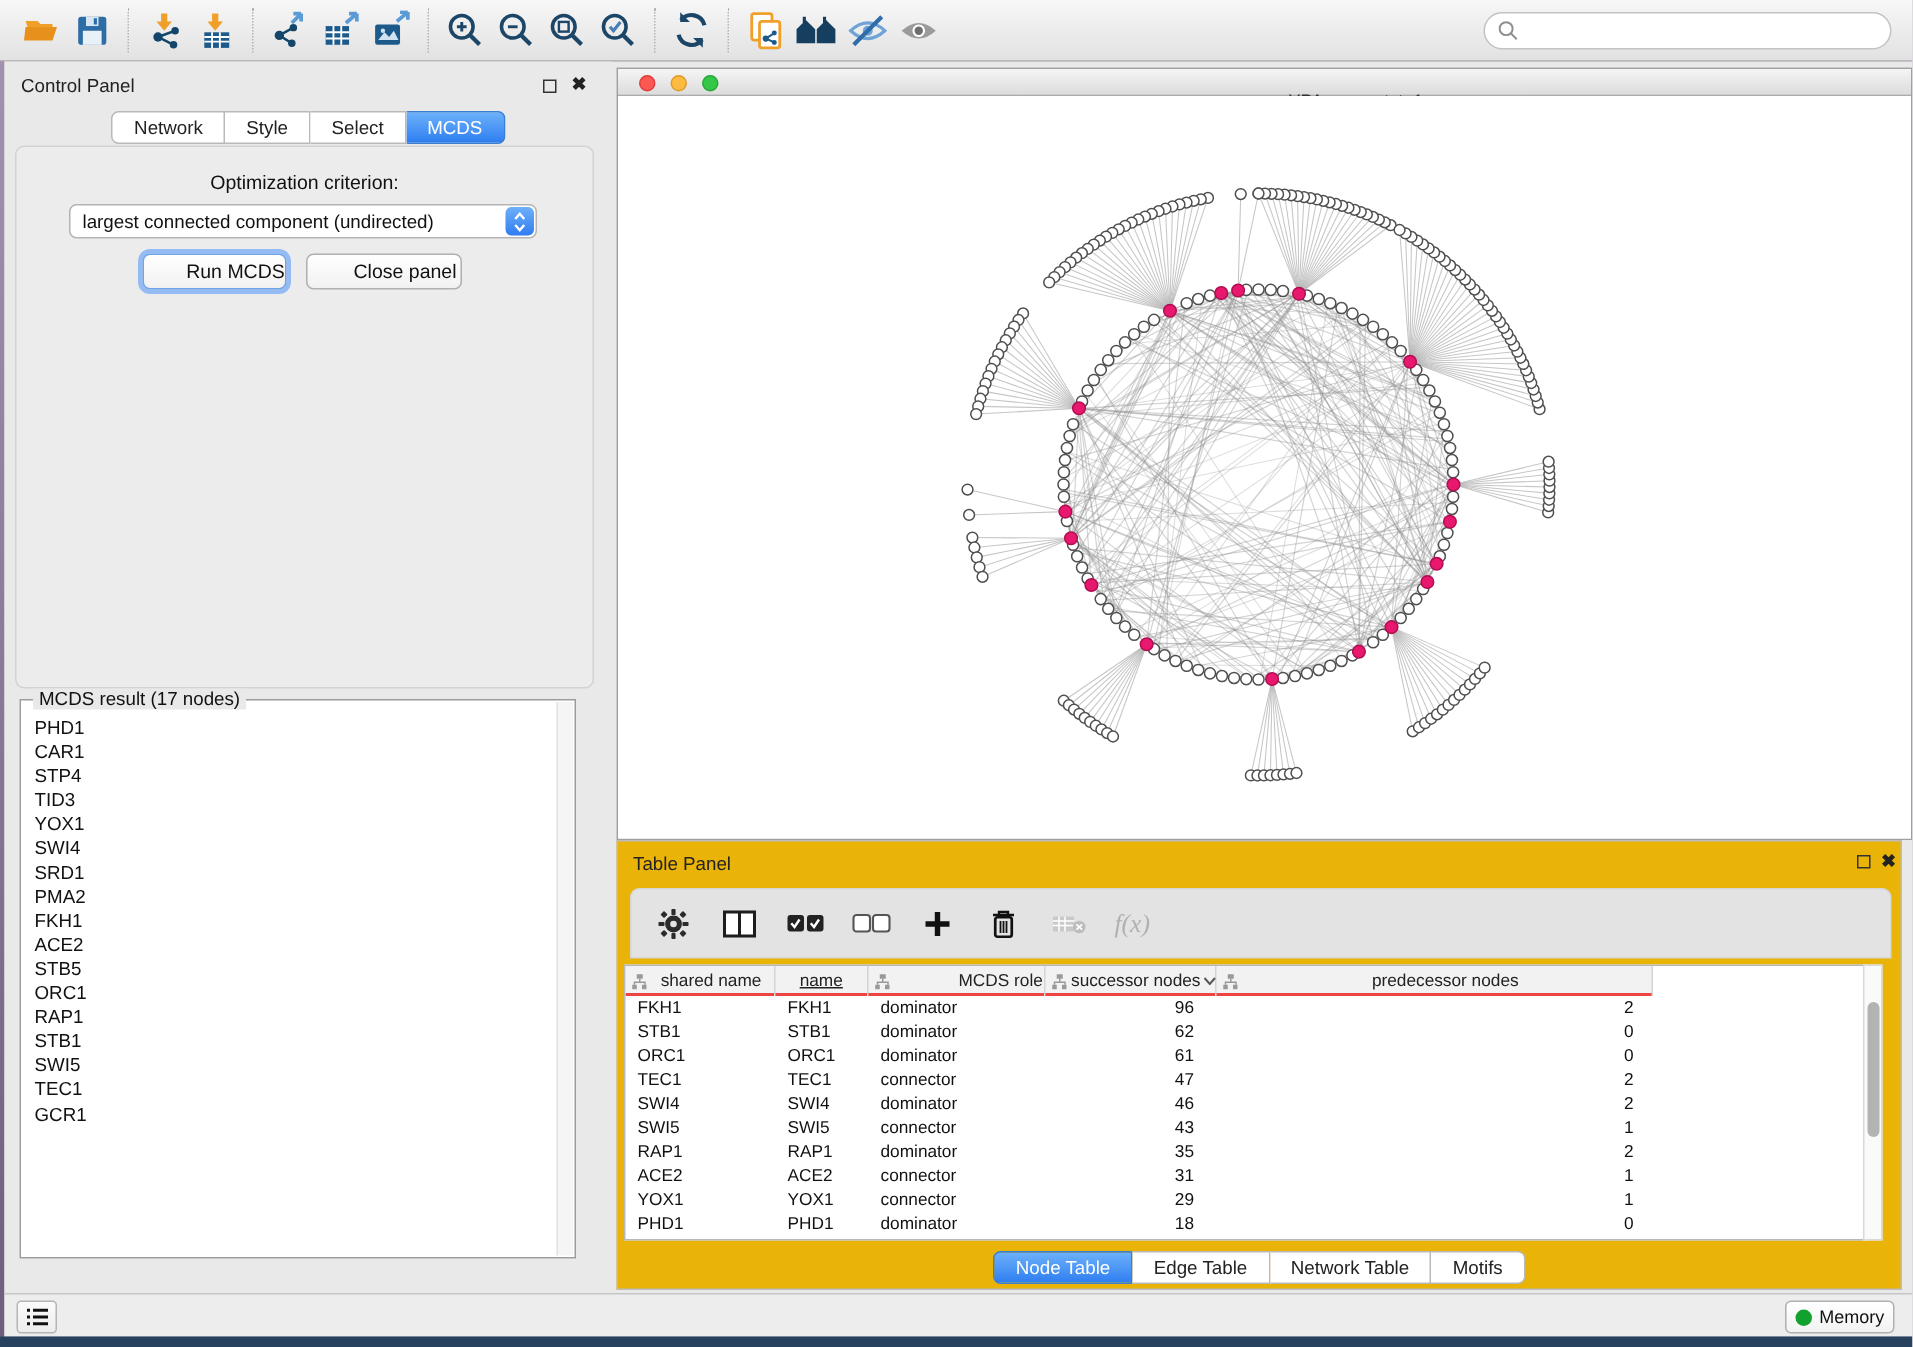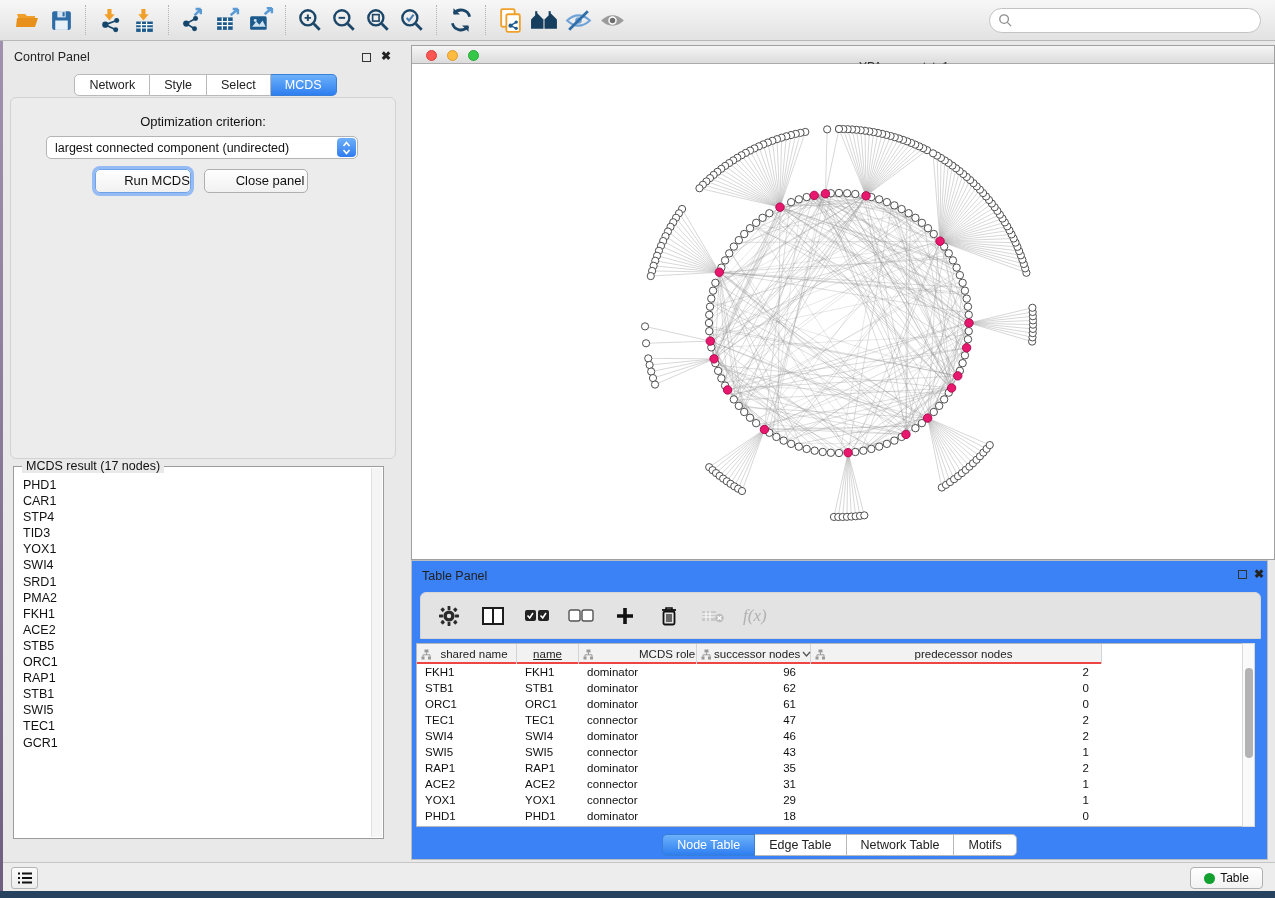--- a/index.html
+++ b/index.html
@@ -64,21 +64,21 @@
 
   
   .net-window { position:absolute; left:411px; top:45px; width:864px; height:515px; border:1px solid #a0a0a0; background:#fff; }
   .net-titlebar { position:absolute; left:0; top:0; width:100%; height:18px;
     background:linear-gradient(#f5f5f5,#dcdcdc); border-bottom:1px solid #ababab; }
   .light { position:absolute; top:4px; width:11px; height:11px; border-radius:50%; }
   .net-title { position:absolute; left:447px; top:14px; font-size:12px; color:#333;text-align:center; }
   .net-canvas { position:absolute; left:0; top:18px; width:862px; height:495px; background:#fff; overflow:hidden; }
 
   
-  .table-window { position:absolute; left:411px; top:560px; width:857px; height:300px; background:#3b82f6; border:1px solid #bdbdbd; }
+  .table-window { position:absolute; left:411px; top:560px; width:857px; height:300px; background:#eab308; border:1px solid #bdbdbd; }
   .tp-title { position:absolute; left:10px; top:8px; font-size:12.5px; color:#222; }
   .tp-toolbar { position:absolute; left:8px; top:31px; width:841px; height:47px; background:#e3e3e3;
     border:1px solid #d6d6d6; border-radius:6px 6px 0 0; display:flex; align-items:center; padding-left:14px; gap:16px; }
   .tp-icon { width:28px; height:28px; display:flex; align-items:center; justify-content:center; }
   .fx-label { font-size:17px; font-style:italic; font-family:"Liberation Serif", serif; color:#b0b0b0; }
   .tbl { position:absolute; left:4px; top:82px; width:829px; height:184px; background:#fff; border:1px solid #b8b8b8; overflow:hidden; }
   .tbl-header { position:absolute; left:0; top:0; height:20px; display:flex; background:#f2f2f2; border-bottom:2px solid #ef4444; }
   .th { display:flex; align-items:center; font-size:11.5px; color:#222; border-right:1px solid #d4d4d4; height:20px; }
   .th .th-label { flex:1; text-align:center; padding:0 2px; white-space:nowrap; }
   .th .th-icon { margin-left:4px; display:flex; }
@@ -1195,18 +1195,18 @@
             <line x1="5" y1="2.5" x2="15" y2="2.5"></line>
             <line x1="1" y1="7" x2="3" y2="7"></line>
             <line x1="5" y1="7" x2="15" y2="7"></line>
             <line x1="1" y1="11.5" x2="3" y2="11.5"></line>
             <line x1="5" y1="11.5" x2="15" y2="11.5"></line>
           </g>
         </svg>
     </div>
     <div class="memory-btn">
       <span class="memory-dot"></span>
-      <span>Table</span>
+      <span>Memory</span>
     </div>
   </div>
 
   <div class="bottom-strip"></div>
 </div>
 
 </body></html>

